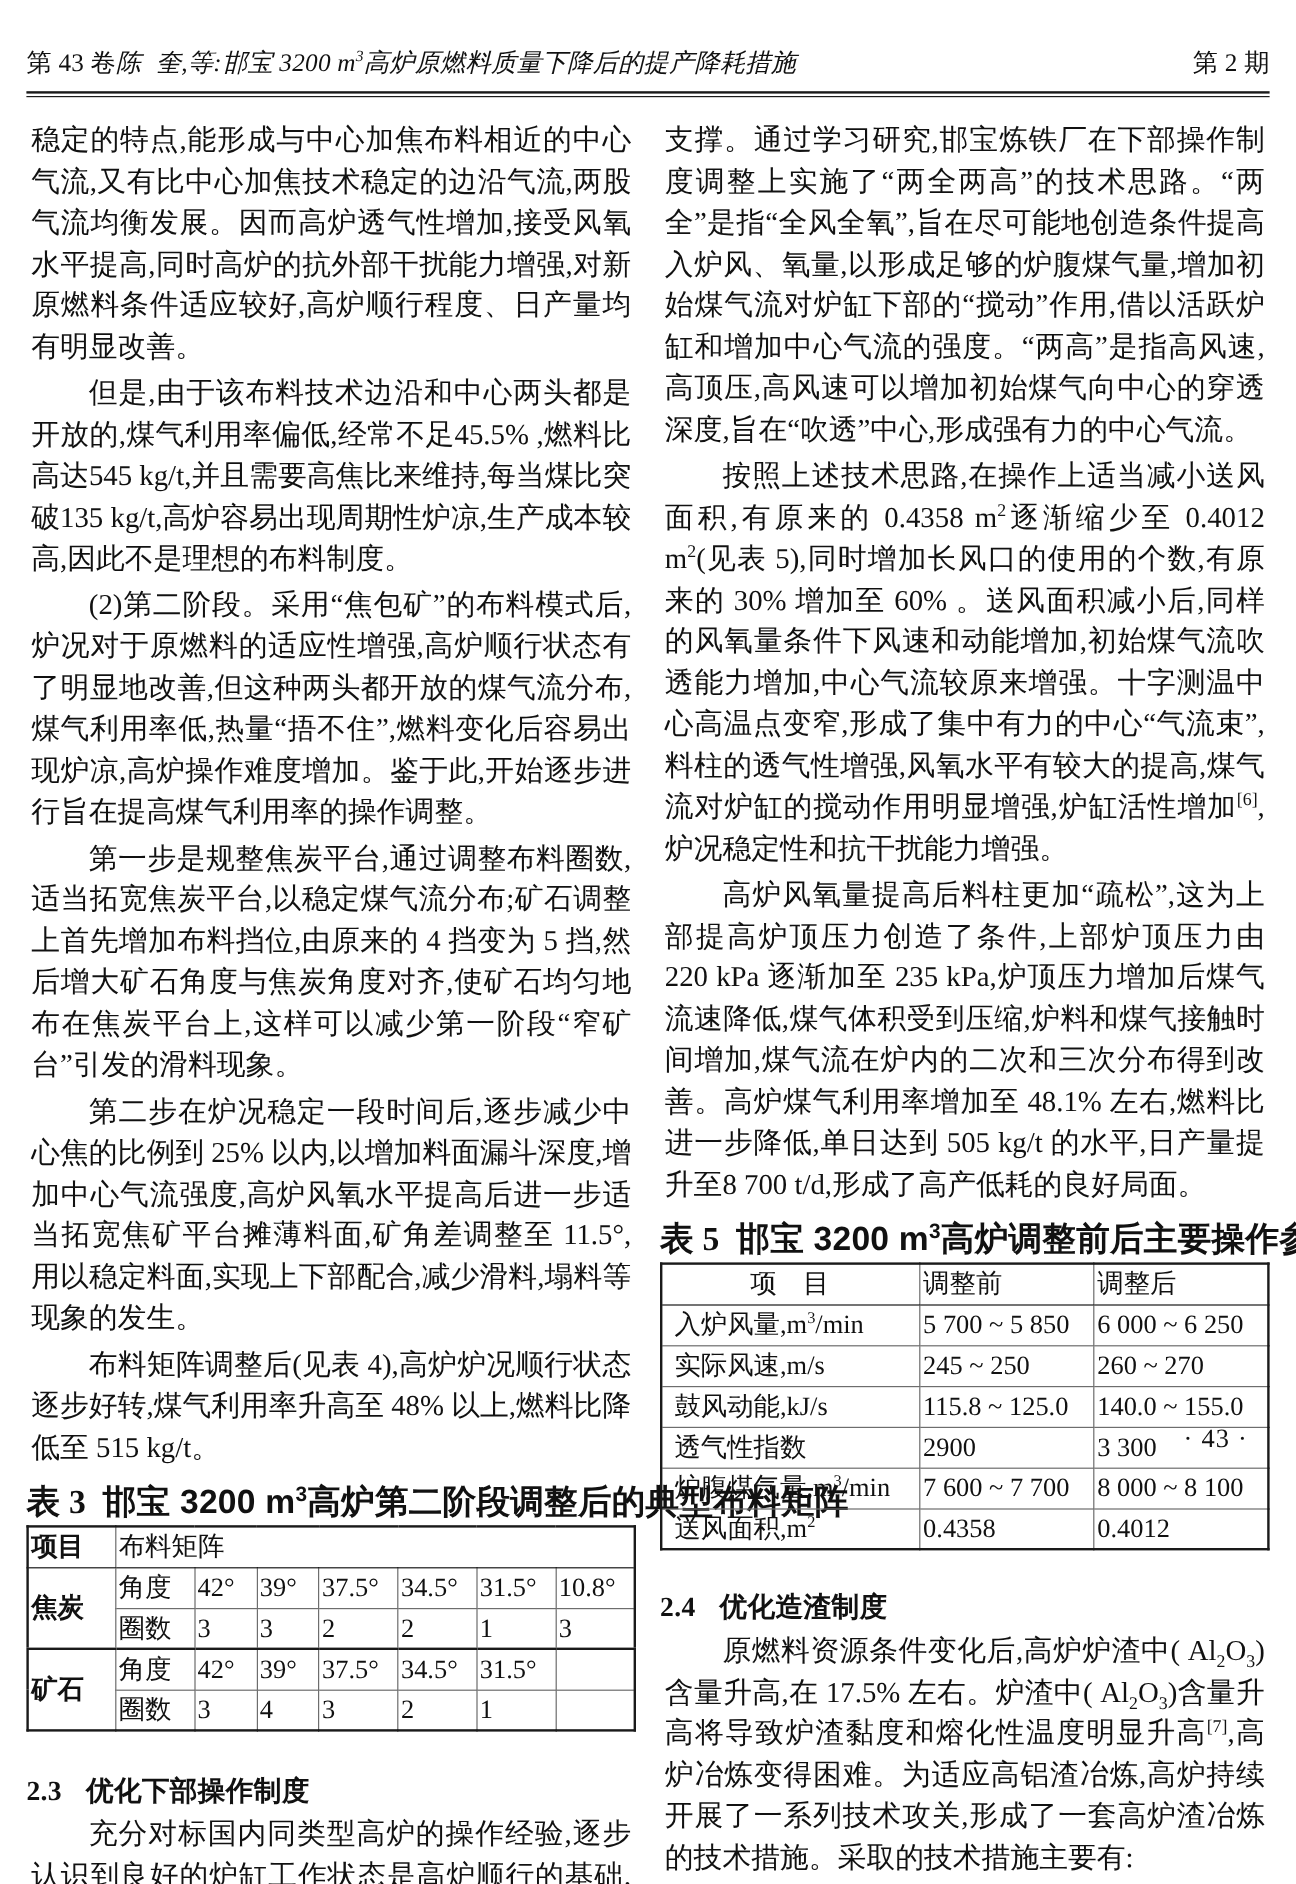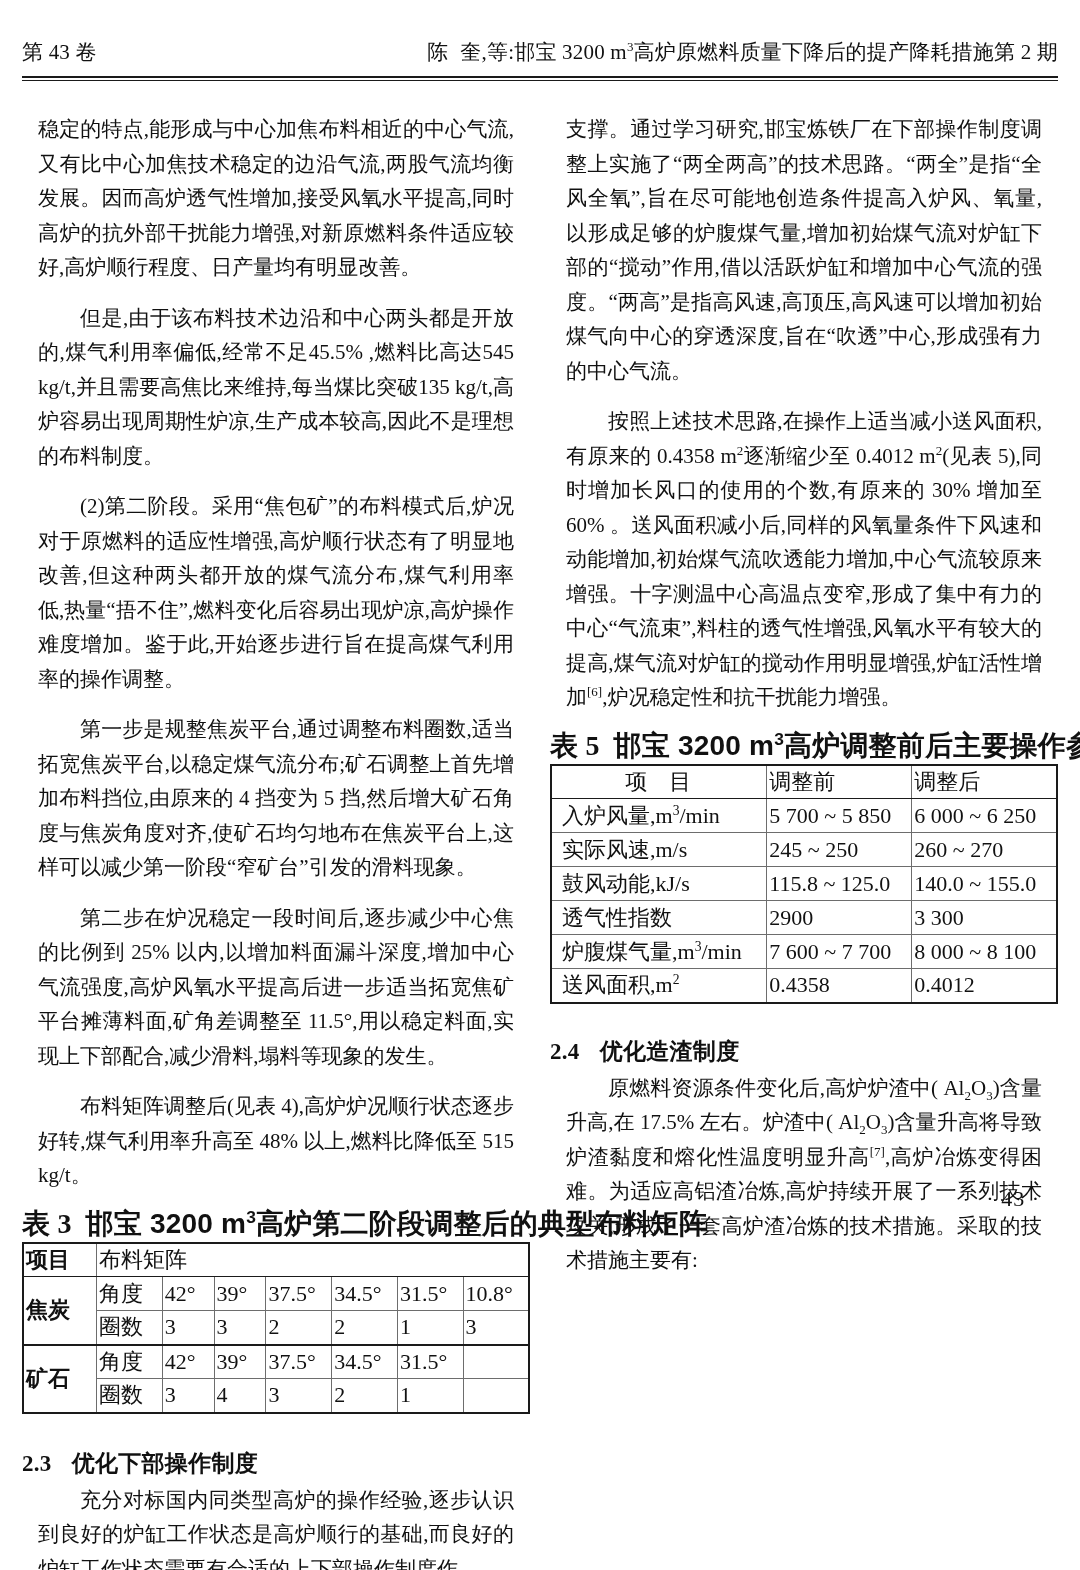--- a/index.html
+++ b/index.html
@@ -32,22 +32,23 @@
     right: 22px;
     height: 34px;
     display: flex;
     align-items: baseline;
     font-size: 21px;
     letter-spacing: 0.2px;
   }
   .runhead .vol { flex: 0 0 auto; }
   .runhead .mid {
     flex: 1 1 auto;
-    text-align: right;
+    text-align: left;
     white-space: nowrap;
+    font-style: italic;
   }
   .runhead .iss { flex: 0 0 auto; }
   .runhead .mid .sp { display: inline-block; width: 12px; }
 
   .rule-double {
     position: absolute;
     top: 76px;
     left: 22px;
     right: 22px;
     height: 5px;
@@ -66,22 +67,22 @@
   }
   .col {
     position: absolute;
     top: 0;
     width: 508px;
   }
   .col-left  { left: 0; }
   .col-right { left: 528px; }
 
   p.body {
-    margin: 16px;
-    font-size: 21px;
+    margin: 4px;
+    font-size: 24px;
     line-height: 34.5px;
     text-align: justify;
     text-justify: inter-ideograph;
     letter-spacing: 0px;
   }
   p.body.indent { text-indent: 2em; }
 
   sup { font-size: 0.62em; vertical-align: super; line-height: 0; }
   sub { font-size: 0.62em; vertical-align: sub;   line-height: 0; }
 
@@ -244,20 +245,21 @@
       </h3>
       <p class="body indent" style="margin-top:2px;">充分对标国内同类型高炉的操作经验,逐步认识到良好的炉缸工作状态是高炉顺行的基础,而良好的炉缸工作状态需要有合适的上下部操作制度作</p>
     </div>
 
     <div class="col col-right">
 
       <p class="body">支撑。通过学习研究,邯宝炼铁厂在下部操作制度调整上实施了“两全两高”的技术思路。“两全”是指“全风全氧”,旨在尽可能地创造条件提高入炉风、氧量,以形成足够的炉腹煤气量,增加初始煤气流对炉缸下部的“搅动”作用,借以活跃炉缸和增加中心气流的强度。“两高”是指高风速,高顶压,高风速可以增加初始煤气向中心的穿透深度,旨在“吹透”中心,形成强有力的中心气流。</p>
 
       <p class="body indent"><span>按照上述技术思路,在操作上适当减小送风面积,有原来的 0.4358 m</span><sup>2</sup><span>逐渐缩少至 0.4012 m</span><sup>2</sup><span>(见表 5),同时增加长风口的使用的个数,有原来的 30% 增加至 60% 。送风面积减小后,同样的风氧量条件下风速和动能增加,初始煤气流吹透能力增加,中心气流较原来增强。十字测温中心高温点变窄,形成了集中有力的中心“气流束”,料柱的透气性增强,风氧水平有较大的提高,煤气流对炉缸的搅动作用明显增强,炉缸活性增加</span><sup>[6]</sup><span>,炉况稳定性和抗干扰能力增强。</span></p>
 
+      <p class="body indent">高炉风氧量提高后料柱更加“疏松”,这为上部提高炉顶压力创造了条件,上部炉顶压力由 220 kPa 逐渐加至 235 kPa,炉顶压力增加后煤气流速降低,煤气体积受到压缩,炉料和煤气接触时间增加,煤气流在炉内的二次和三次分布得到改善。高炉煤气利用率增加至 48.1% 左右,燃料比进一步降低,单日达到 505 kg/t 的水平,日产量提升至8 700 t/d,形成了高产低耗的良好局面。</p>
 
       <div class="tcap" style="margin-top:13px;">
         <span class="num">表 5</span><span class="gap"></span><span>邯宝 3200 m</span><sup>3</sup><span>高炉调整前后主要操作参数对比</span>
       </div>
       <div class="tbl-wrap">
         <table class="tbl" id="table5">
           <tbody>
               <tr class="thead">
             <td class="c-name" style="text-align:center;padding-left:0;">项　目</td>
             <td class="c-num">调整前</td>

